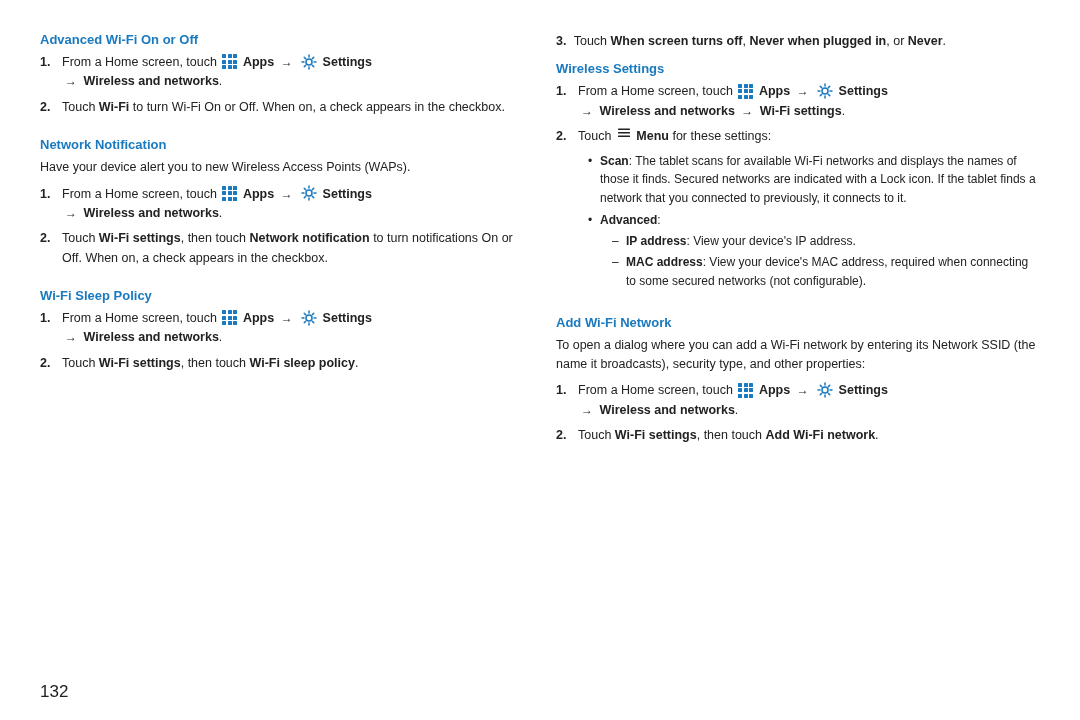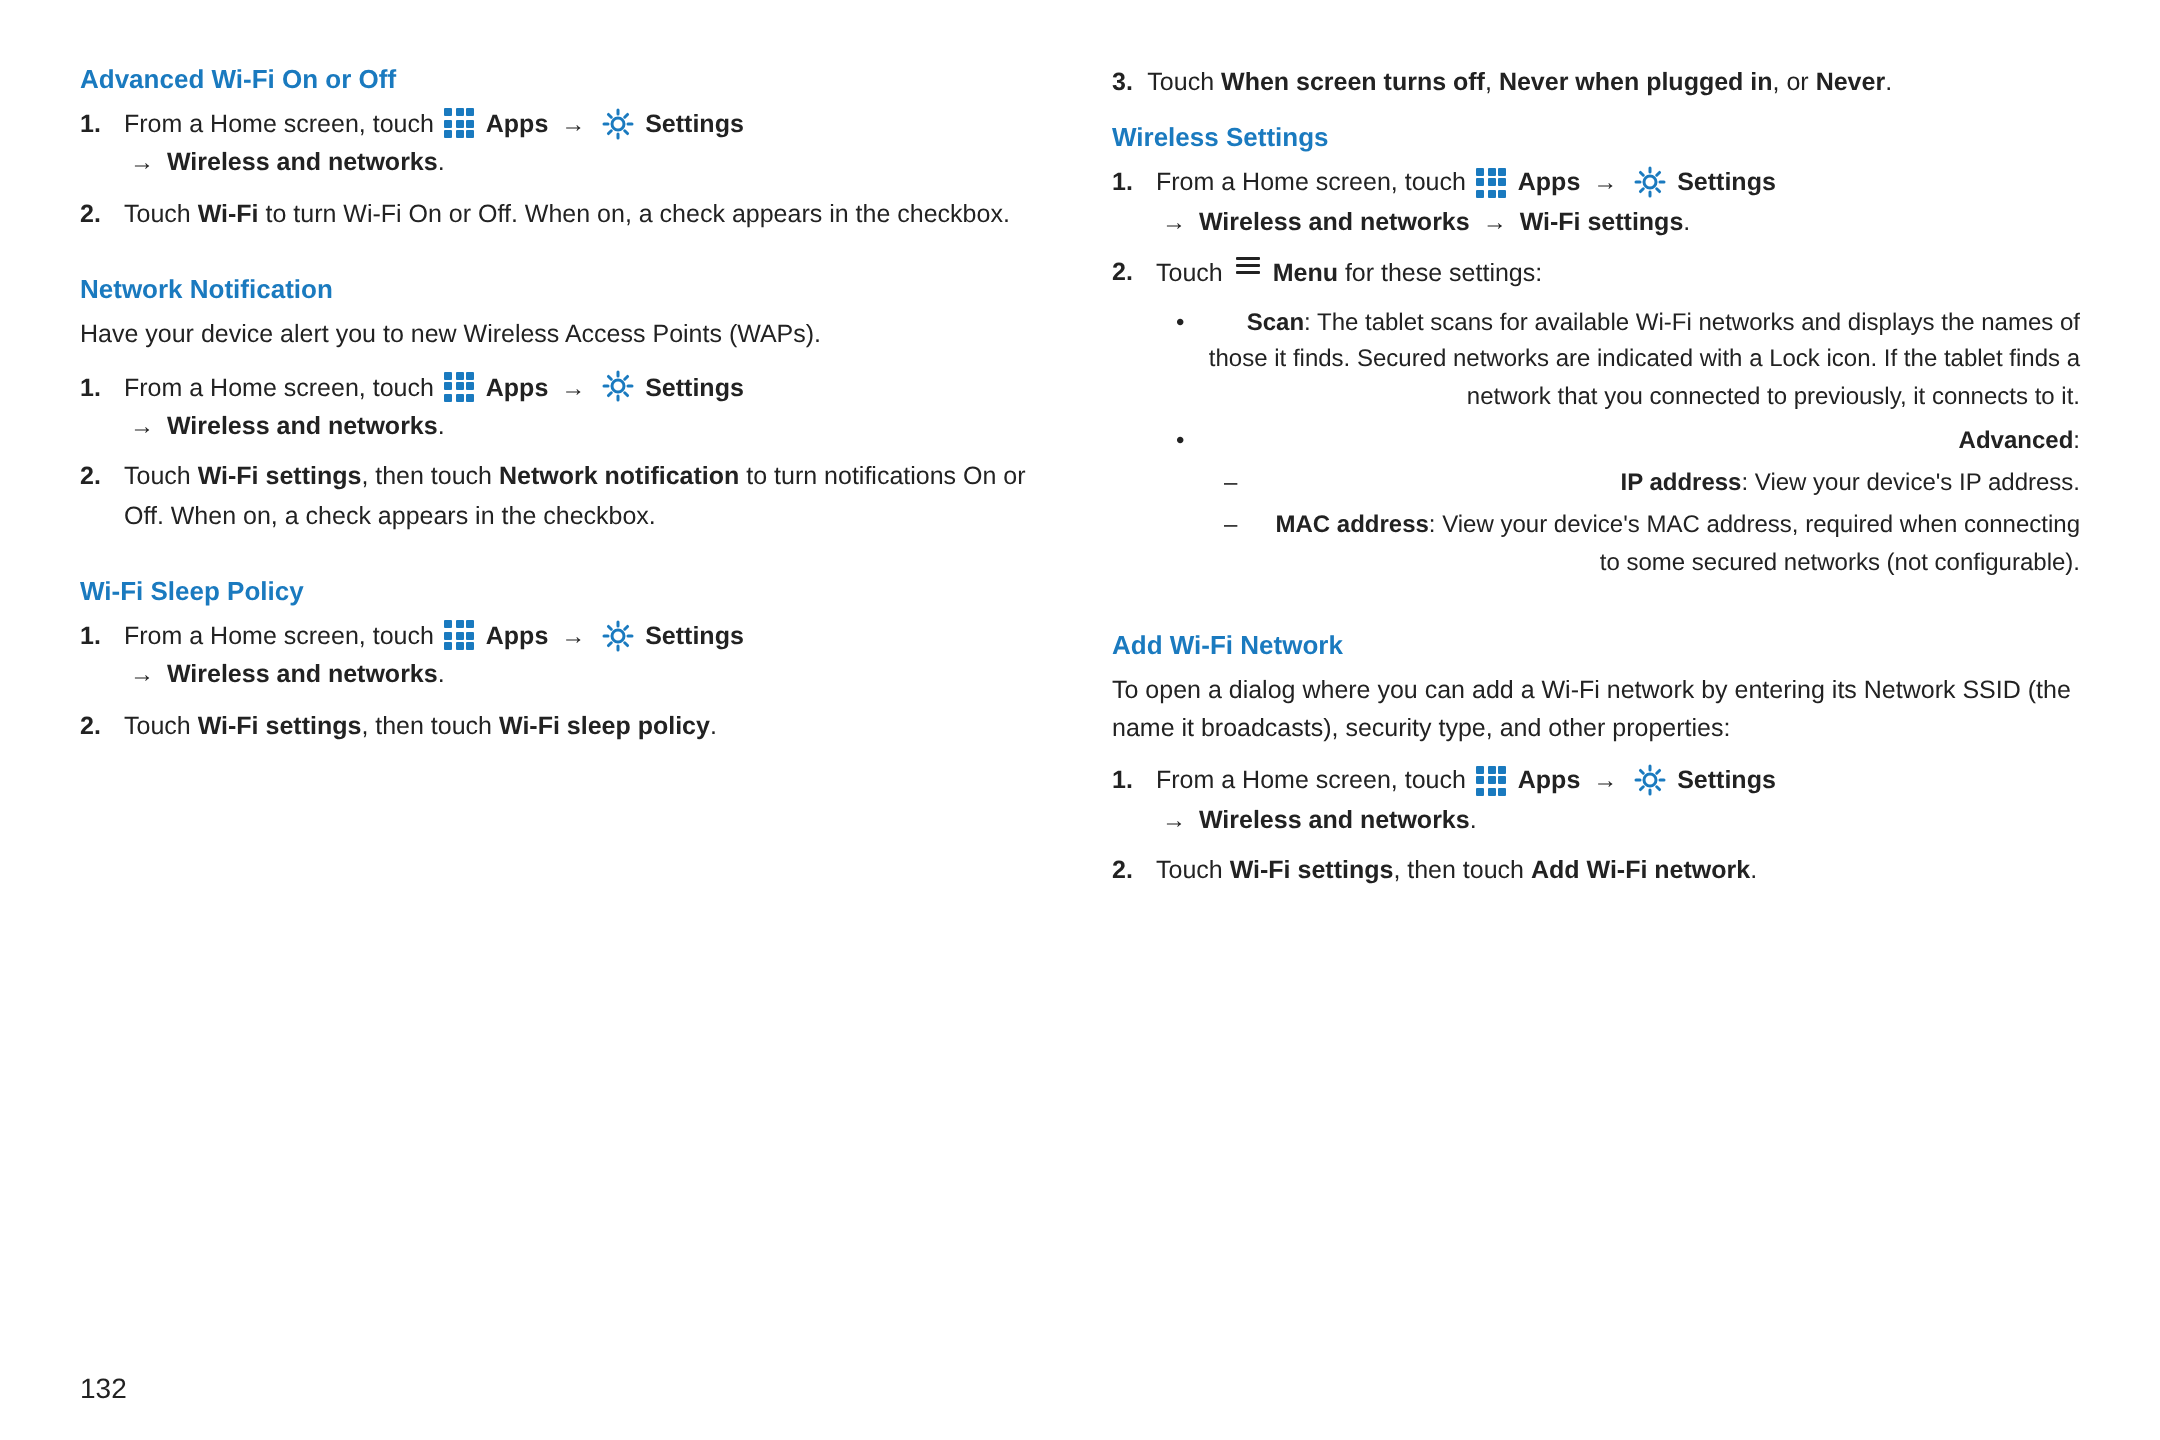--- a/index.html
+++ b/index.html
@@ -96,21 +96,20 @@
       top: -1px;
     }
     .settings-icon svg {
       width: 16px;
       height: 16px;
     }
     .bullet-list {
       list-style: none;
       padding-left: 10px;
       margin: 4px 0;
-      text-align: right;
     }
     .bullet-list > li {
       font-size: 12px;
       line-height: 1.55;
       margin-bottom: 4px;
       position: relative;
       padding-left: 12px;
     }
     .bullet-list > li::before {
       content: '•';
@@ -144,21 +143,21 @@
       top: -1px;
     }
     .menu-icon svg {
       width: 14px;
       height: 14px;
     }
     .page-num {
       position: absolute;
       bottom: 18px;
       left: 40px;
-      font-size: 14px;
+      font-size: 17px;
       color: #222;
     }
     .step3 {
       margin-bottom: 10px;
       font-size: 12.5px;
       line-height: 1.55;
     }
   </style>
 </head>
 <body>

